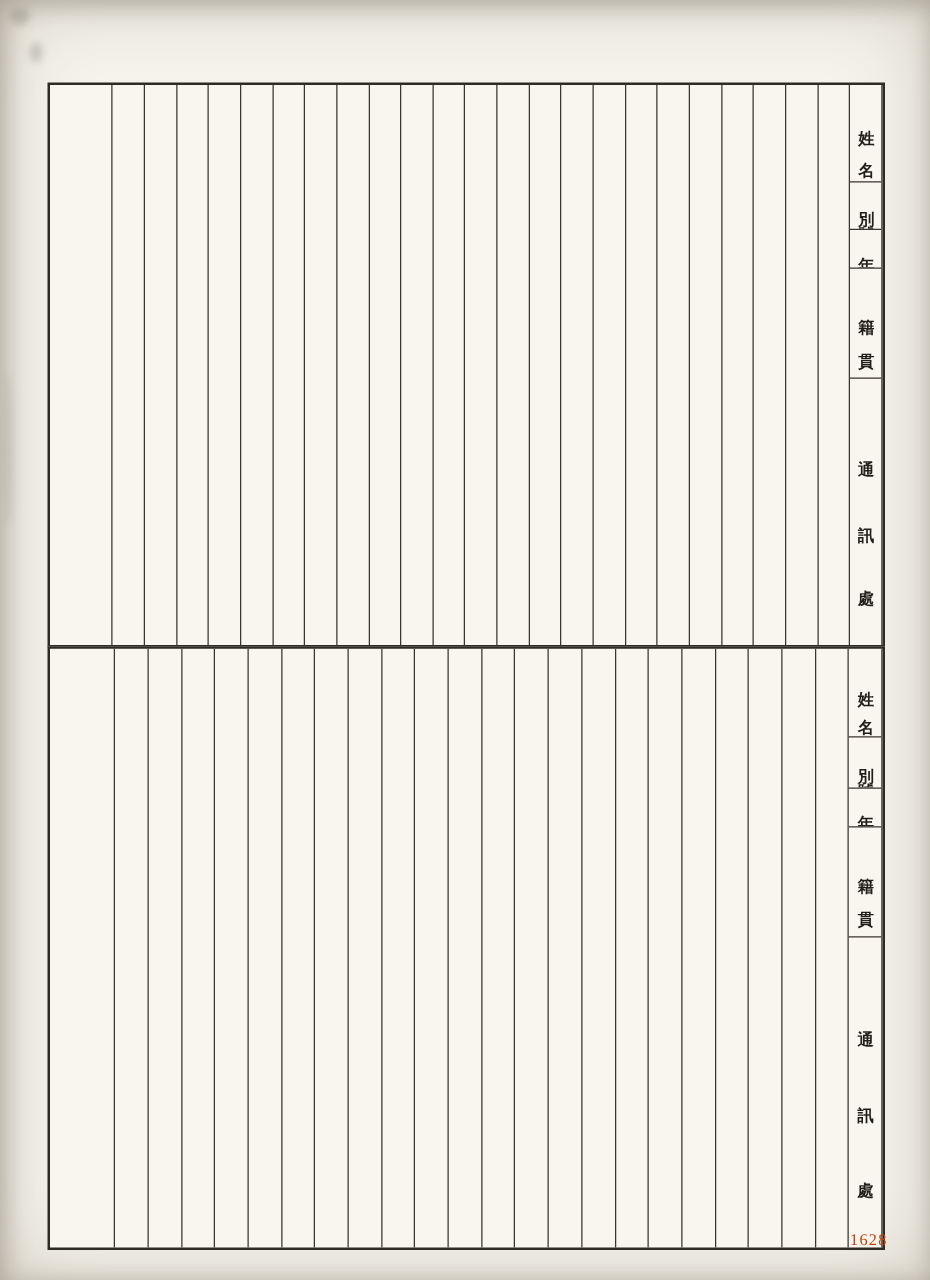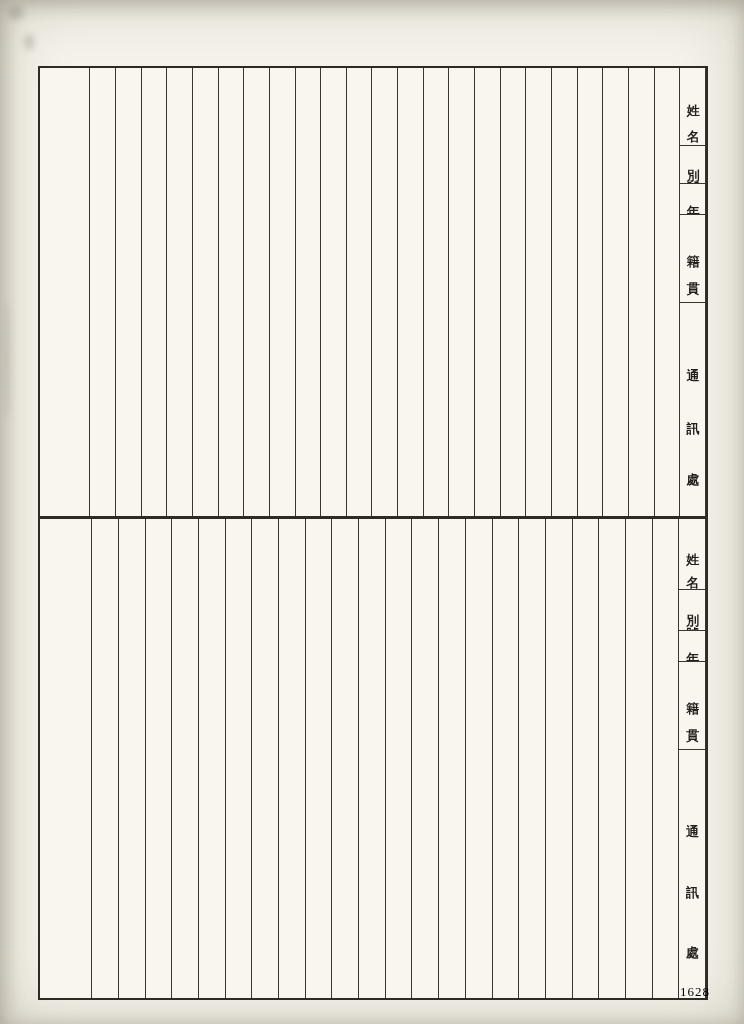--- a/index.html
+++ b/index.html
@@ -54,21 +54,21 @@
   .t0 .cell.place{height:88px;}
   .t0 .cell.address{height:214px;}
   .t1 .cell.name{height:66px;}
   .t1 .cell.alias{height:36px;}
   .t1 .cell.age{height:26px;}
   .t1 .cell.place{height:88px;}
   .t1 .cell.address{height:249px;}
 
   .page-number{
     position:absolute;right:34px;bottom:24px;
-    font-size:13px;letter-spacing:1px;color:#000000;padding-left:44px;
+    font-size:13px;letter-spacing:1px;color:#c2410c;padding-left:44px;
   }
 </style>
 </head>
 <body>
 
 <div class="page">
   <div class="smudge a"></div>
   <div class="smudge b"></div>
   <div class="smudge c"></div>
 

